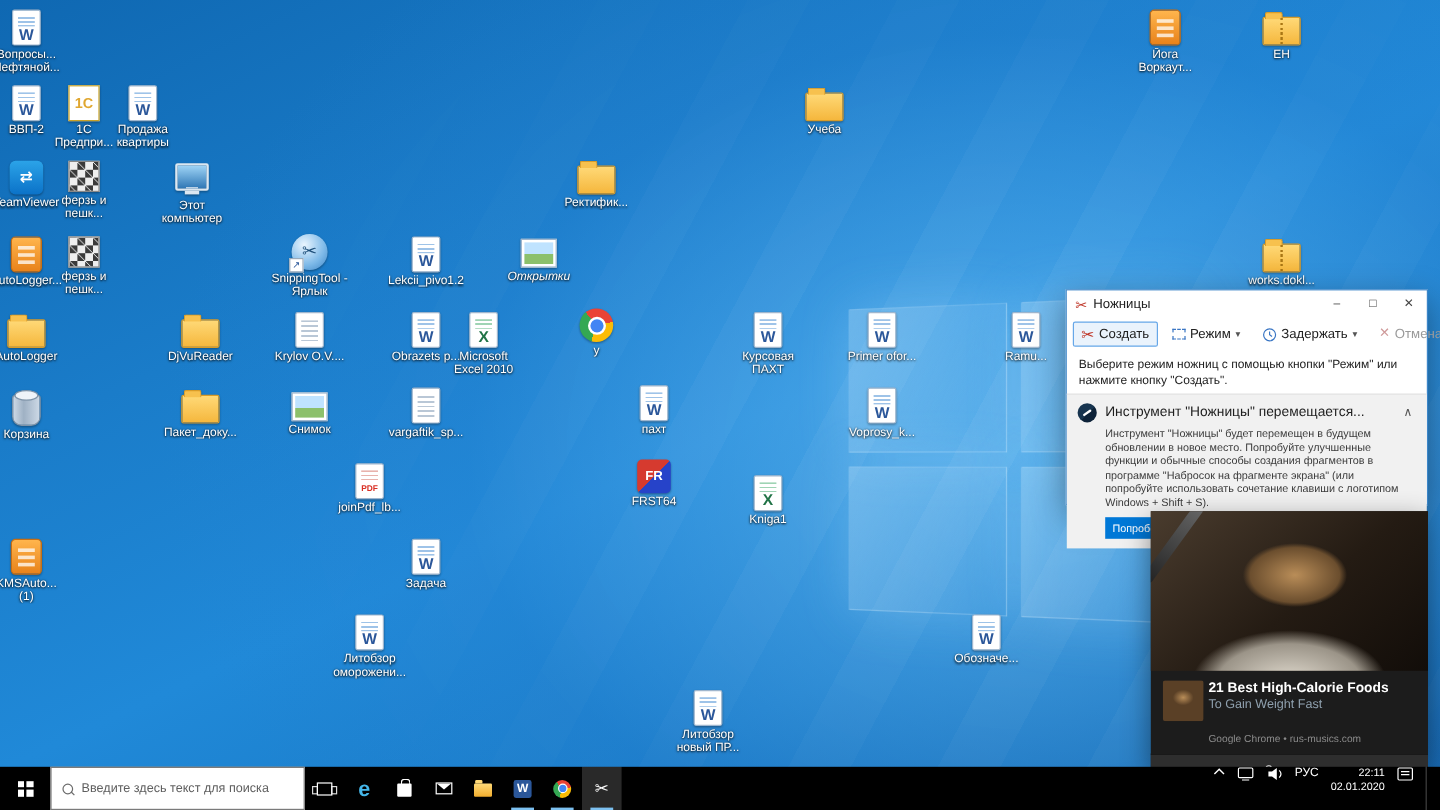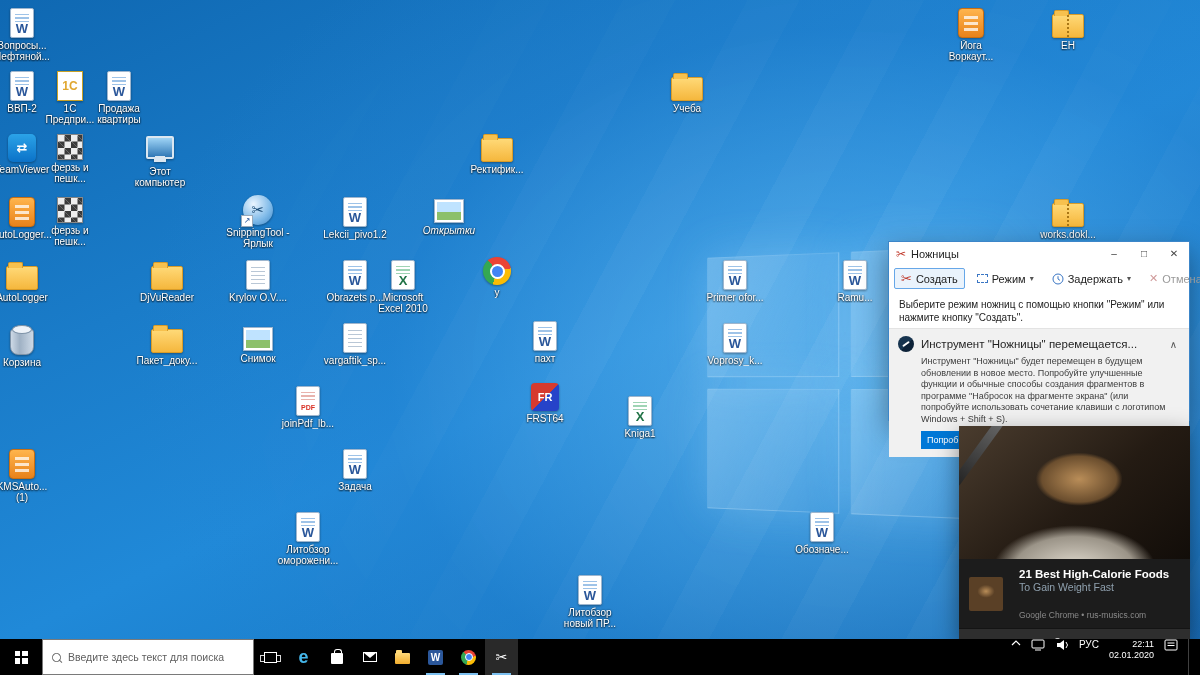--- a/index.html
+++ b/index.html
@@ -112,21 +112,21 @@
   .banner-cta{margin-left:23px;margin-right:14px;background:#0078d7;color:#fff;font-size:9px;line-height:10px;padding:4px 6px;text-align:center;white-space:nowrap;overflow:hidden}
 
   
   .toast{position:absolute;left:959px;top:426px;width:231px;height:213px;background:#1c1c1c;z-index:6;
     box-shadow:0 8px 22px rgba(0,0,0,.45);display:flex;flex-direction:column}
   .toast-img{height:133px;flex:none;position:relative;overflow:hidden;background:
     radial-gradient(62px 38px at 52% 40%, #b98d58, #6b4e2e 60%, rgba(0,0,0,0) 70%),
     radial-gradient(110px 60px at 50% 108%, #e4ded2, #9b9488 55%, rgba(0,0,0,0) 74%),
     linear-gradient(140deg,#4a3c2e 0%,#241b13 55%,#120d09 100%)}
   .toast-img::after{content:"";position:absolute;left:14px;top:-12px;width:9px;height:78px;background:linear-gradient(#666,#222);transform:rotate(36deg);border-radius:4px}
-  .toast-info{display:flex;gap:16px;padding:8px 10px;align-items:center;flex:1}
+  .toast-info{display:flex;gap:4px;padding:8px 10px;align-items:flex-start;flex:1}
   .toast-thumb{width:34px;height:34px;border-radius:2px;flex:none;background:
     radial-gradient(12px 9px at 50% 42%, #b98d58, #5a4026 72%),linear-gradient(#3a2f24,#191209)}
   .toast-texts{min-width:0}
   .toast-title{font-size:11.5px;font-weight:700;color:#fff;line-height:14px;white-space:nowrap;overflow:hidden}
   .toast-sub{font-size:10.5px;color:#8fa0ae;line-height:13px}
   .toast-src{font-size:8.5px;color:#8a8a8a;margin-top:16px}
   .toast-btn{height:27px;flex:none;background:#2e2e2e;border-top:1px solid #141414;color:#e8e8e8;
     display:flex;align-items:center;justify-content:center;font-size:10.5px}
 
   
@@ -263,20 +263,24 @@
         <div class="dlabel">Obrazets p...</div>
       </div>
       <div class="dicon" title="Microsoft Excel 2010" style="left: 371px; top: 260px;">
         <div class="glyph g-excel"></div>
         <div class="dlabel">Microsoft Excel 2010</div>
       </div>
       <div class="dicon" title="y" style="left: 465px; top: 257px;">
         <div class="glyph g-chrome"></div>
         <div class="dlabel">y</div>
       </div>
+      <div class="dicon" title="Курсовая ПАХТ" style="left: 608px; top: 260px;">
+        <div class="glyph g-word"></div>
+        <div class="dlabel">Курсовая ПАХТ</div>
+      </div>
       <div class="dicon" title="Primer ofor..." style="left: 703px; top: 260px;">
         <div class="glyph g-word"></div>
         <div class="dlabel">Primer ofor...</div>
       </div>
       <div class="dicon" title="Ramu..." style="left: 823px; top: 260px;">
         <div class="glyph g-word"></div>
         <div class="dlabel">Ramu...</div>
       </div>
       <div class="dicon" title="Корзина" style="left: -10px; top: 323px;">
         <div class="glyph g-bin"></div>

